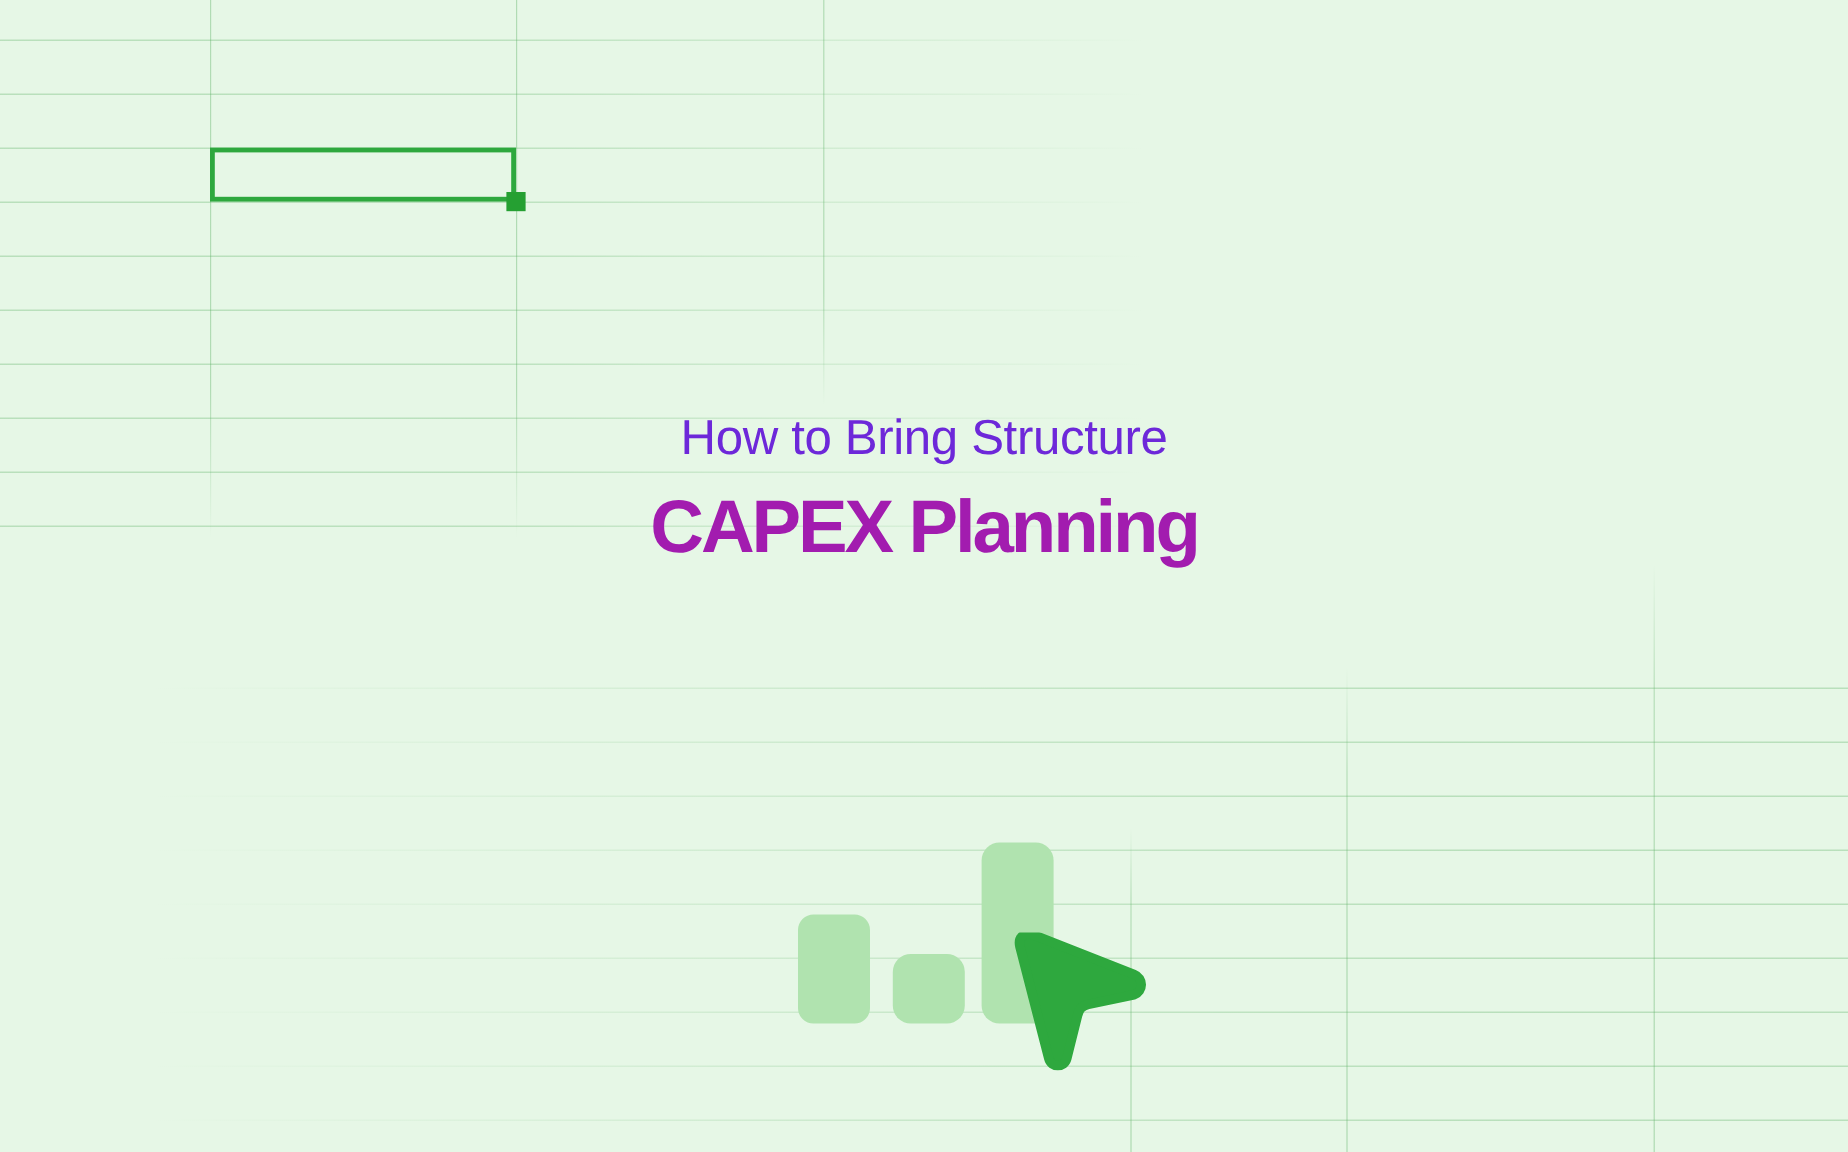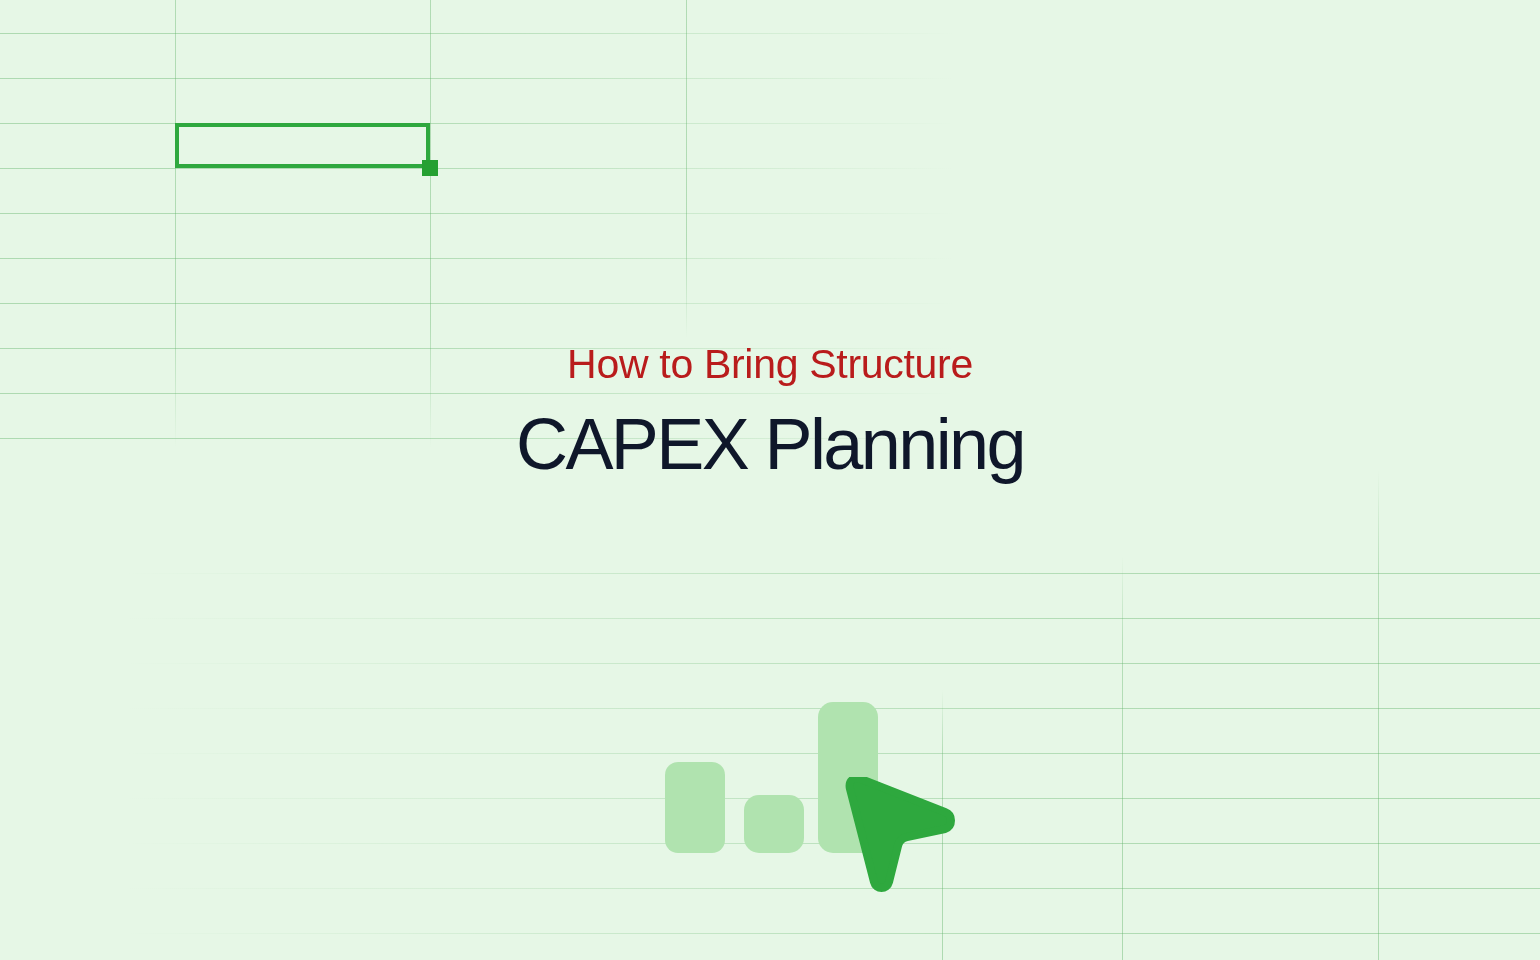--- a/index.html
+++ b/index.html
@@ -102,31 +102,31 @@
     position: absolute;
     left: 0;
     right: 0;
     top: 344px;
     text-align: center;
   }
   #subtitle {
     font-size: 41px;
     font-weight: 400;
     letter-spacing: -0.3px;
-    color: #b91c1c;
+    color: #6d28d9;
     line-height: 1;
     margin: 0;
   }
   #title {
     margin: 0;
     margin-top: 22px;
-    font-size: 72px;
-    font-weight: 400;
+    font-size: 62px;
+    font-weight: 700;
     letter-spacing: -2.6px;
-    color: #0f172a;
+    color: #a21caf;
     line-height: 1.05;
   }
 
   
   #illustration {
     position: absolute;
     left: 660px;
     top: 692px;
     width: 300px;
     height: 205px;

